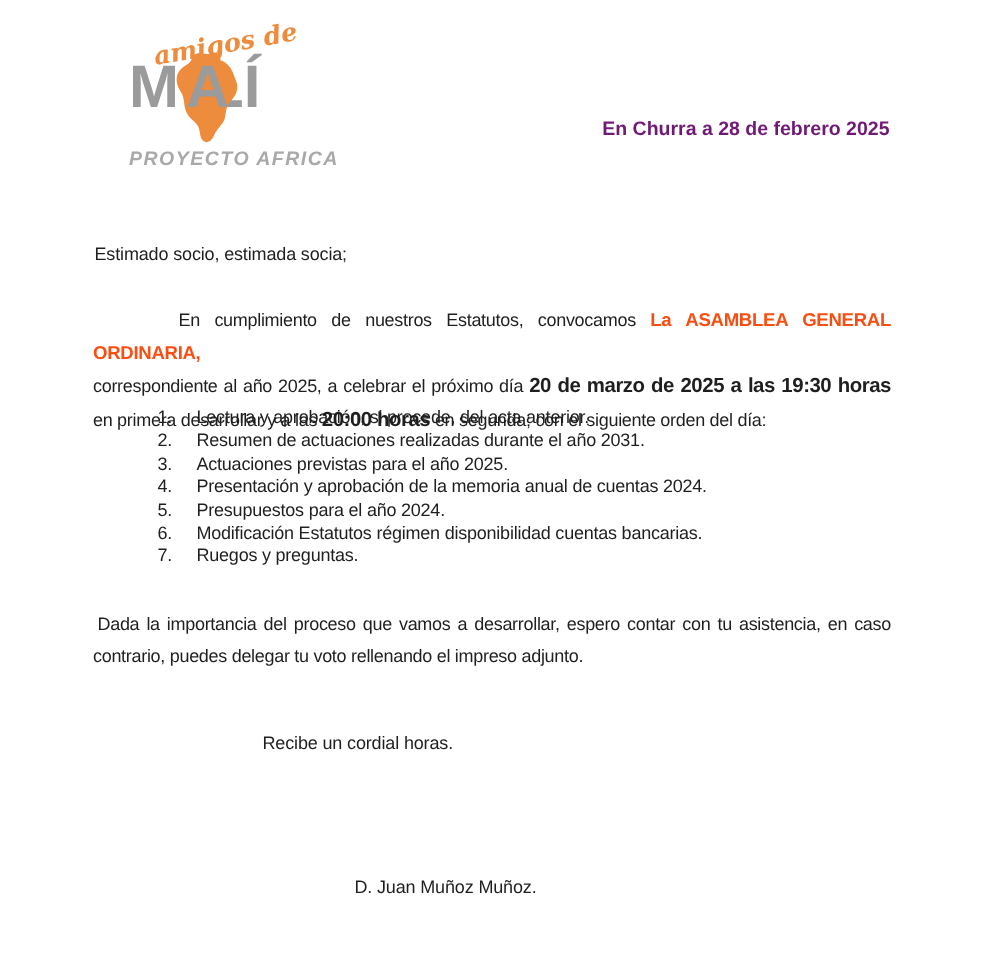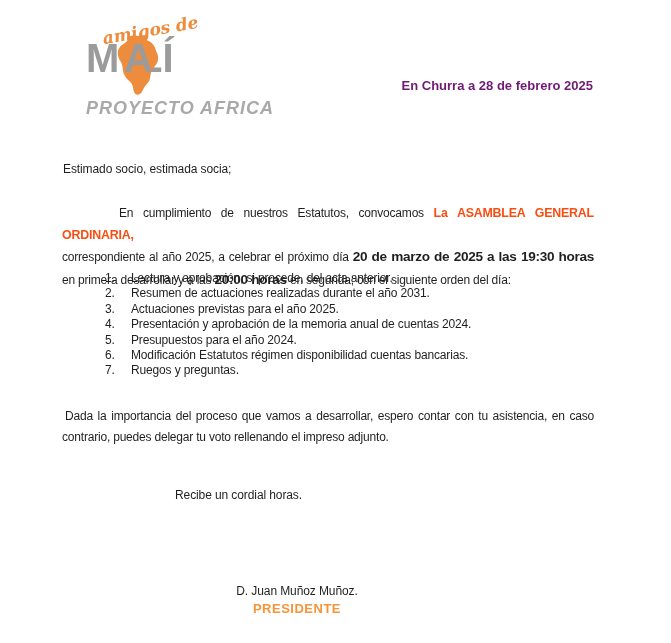--- a/index.html
+++ b/index.html
@@ -25,21 +25,21 @@
     position:absolute;top:20px;
     font-size:40px;font-weight:bold;line-height:1;
     color:#9b9b9b;letter-spacing:0;
   }
   .lm{left:0;}
   .la{left:38px;z-index:2;}
   .lli{left:52px;white-space:nowrap;}
   .africa-svg{position:absolute;left:26px;top:16px;width:48px;height:62px;z-index:1;}
   .logo-sub{
     position:absolute;left:0;top:80px;
-    font-size:18px;font-weight:bold;font-style:italic;
+    font-size:13px;font-weight:bold;font-style:italic;
     letter-spacing:1px;color:#a9a9a9;white-space:nowrap;text-align:center;
   }
   
   .date{
     position:absolute;top:78px;right:78px;
     font-size:13px;font-weight:bold;color:#701a75;
     white-space:nowrap;
   }
   .greeting{position:absolute;left:63px;top:162px;font-size:12px;letter-spacing:-0.1px;}
   .intro{position:absolute;left:62px;top:203px;width:532px;font-size:12px;letter-spacing:-0.2px;}
@@ -111,16 +111,15 @@
     <li><span>Modificación Estatutos régimen disponibilidad cuentas bancarias.</span></li>
     <li><span>Ruegos y preguntas.</span></li>
   </ol>
 
   <div class="closing">Dada la importancia del proceso que vamos a desarrollar, espero contar con tu asistencia, en caso contrario, puedes delegar tu voto rellenando el impreso adjunto.</div>
 
   <div class="salute">Recibe un cordial horas.</div>
 
   <div class="sig-block">
     <div class="sig-name">D. Juan Muñoz Muñoz.</div>
-    <div class="sig-title">PRESIDENTE</div>
   </div>
 
 </div>
 
 </body></html>

